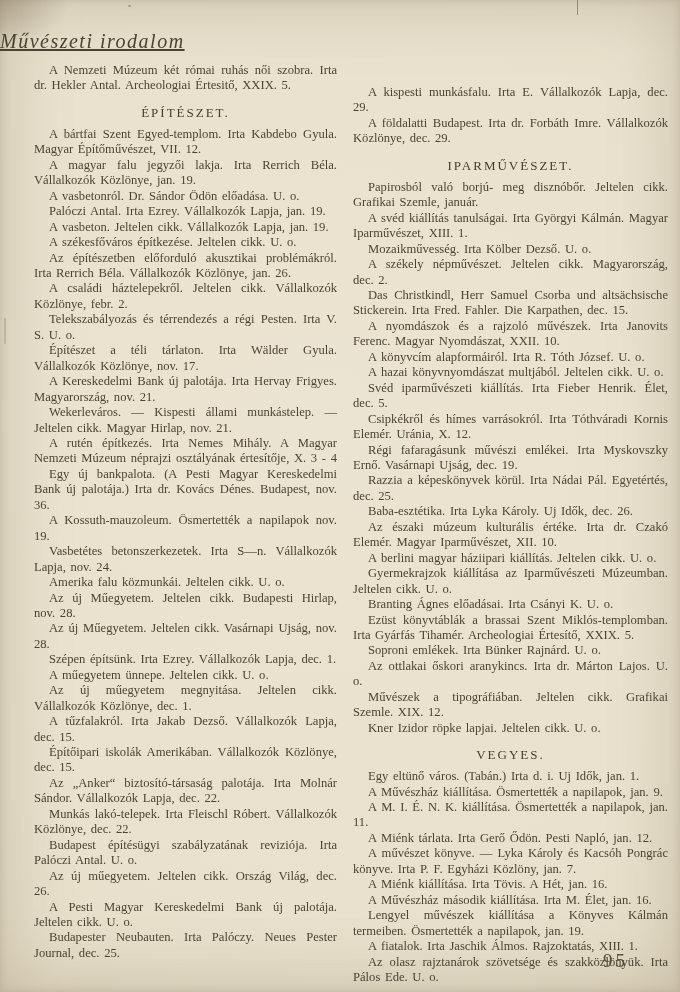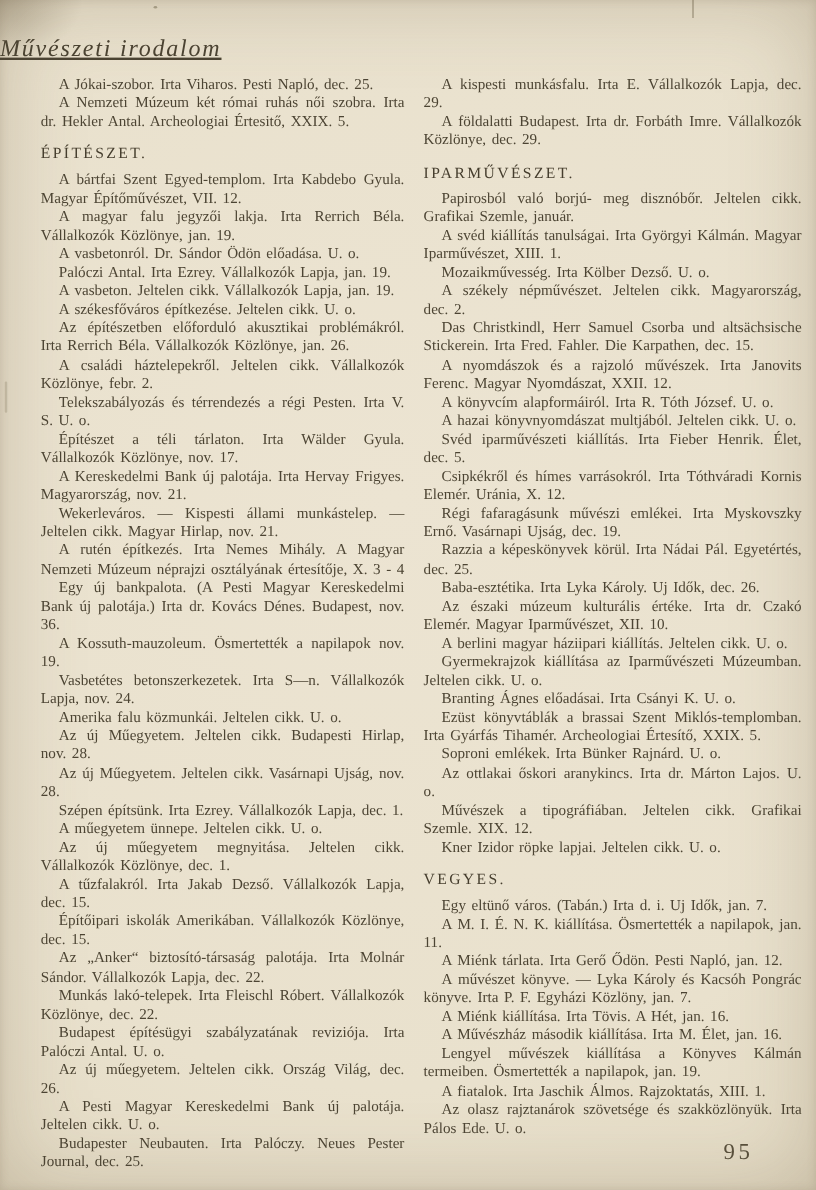--- a/index.html
+++ b/index.html
@@ -29,32 +29,33 @@
     text-decoration: underline;
   }
   .columns {
     display: flex;
     gap: 16px;
     padding: 0 12px 0 34px;
     align-items: flex-start;
   }
   .column { box-sizing: border-box; }
   .column-left  { width: 303px; }
-  .column-right { width: 315px; }
+  .column-right { width: 315px; margin-top: 22px; }
   .entry {
     margin: 0;
     font-size: 12.6px;
     line-height: 15.45px;
     text-align: justify;
     text-indent: 15px;
     word-spacing: 1.5px;
     color: #4c4433;
   }
   .section-heading {
     margin: 11px 0 6px 0;
+    text-align: center;
     text-indent: 0;
     font-size: 13px;
     letter-spacing: 2px;
     color: #453d2d;
   }
   .page-number {
     position: absolute;
     right: 52px;
     bottom: 20px;
     font-size: 19px;
@@ -95,21 +96,20 @@
 <div class="page">
   <div class="artifact-shadow-corner"></div>
   <div class="artifact-crease"></div>
   <div class="artifact-speck-1"></div>
   <div class="artifact-speck-2"></div>
 
   <h1 class="page-title">Művészeti irodalom</h1>
 
   <div class="columns">
     <div class="column column-left">
-        <p class="entry">A Jókai-szobor. Irta Viharos. Pesti Napló, dec. 25.</p>
         <p class="entry">A Nemzeti Múzeum két római ruhás női szobra. Irta dr. Hekler Antal. Archeologiai Értesitő, XXIX. 5.</p>
         <p class="section-heading">ÉPÍTÉSZET.</p>
         <p class="entry">A bártfai Szent Egyed-templom. Irta Kabdebo Gyula. Magyar Építőművészet, VII. 12.</p>
         <p class="entry">A magyar falu jegyzői lakja. Irta Rerrich Béla. Vállalkozók Közlönye, jan. 19.</p>
         <p class="entry">A vasbetonról. Dr. Sándor Ödön előadása. U. o.</p>
         <p class="entry">Palóczi Antal. Irta Ezrey. Vállalkozók Lapja, jan. 19.</p>
         <p class="entry">A vasbeton. Jeltelen cikk. Vállalkozók Lapja, jan. 19.</p>
         <p class="entry">A székesfőváros építkezése. Jeltelen cikk. U. o.</p>
         <p class="entry">Az építészetben előforduló akusztikai problémákról. Irta Rerrich Béla. Vállalkozók Közlönye, jan. 26.</p>
         <p class="entry">A családi háztelepekről. Jeltelen cikk. Vállalkozók Közlönye, febr. 2.</p>
@@ -138,39 +138,40 @@
       </div>
     <div class="column column-right">
         <p class="entry">A kispesti munkásfalu. Irta E. Vállalkozók Lapja, dec. 29.</p>
         <p class="entry">A földalatti Budapest. Irta dr. Forbáth Imre. Vállalkozók Közlönye, dec. 29.</p>
         <p class="section-heading">IPARMŰVÉSZET.</p>
         <p class="entry">Papirosból való borjú- meg disznóbőr. Jeltelen cikk. Grafikai Szemle, január.</p>
         <p class="entry">A svéd kiállítás tanulságai. Irta Györgyi Kálmán. Magyar Iparművészet, XIII. 1.</p>
         <p class="entry">Mozaikművesség. Irta Kölber Dezső. U. o.</p>
         <p class="entry">A székely népművészet. Jeltelen cikk. Magyarország, dec. 2.</p>
         <p class="entry">Das Christkindl, Herr Samuel Csorba und altsächsische Stickerein. Irta Fred. Fahler. Die Karpathen, dec. 15.</p>
-        <p class="entry">A nyomdászok és a rajzoló művészek. Irta Janovits Ferenc. Magyar Nyomdászat, XXII. 12.</p>
+        <p class="entry">A nyomdászok és a rajzoló művészek. Irta Janovits Ferenc. Magyar Nyomdászat, XXII. 10.</p>
         <p class="entry">A könyvcím alapformáiról. Irta R. Tóth József. U. o.</p>
         <p class="entry">A hazai könyvnyomdászat multjából. Jeltelen cikk. U. o.</p>
         <p class="entry">Svéd iparművészeti kiállítás. Irta Fieber Henrik. Élet, dec. 5.</p>
         <p class="entry">Csipkékről és hímes varrásokról. Irta Tóthváradi Kornis Elemér. Uránia, X. 12.</p>
         <p class="entry">Régi fafaragásunk művészi emlékei. Irta Myskovszky Ernő. Vasárnapi Ujság, dec. 19.</p>
         <p class="entry">Razzia a képeskönyvek körül. Irta Nádai Pál. Egyetértés, dec. 25.</p>
         <p class="entry">Baba-esztétika. Irta Lyka Károly. Uj Idők, dec. 26.</p>
         <p class="entry">Az északi múzeum kulturális értéke. Irta dr. Czakó Elemér. Magyar Iparművészet, XII. 10.</p>
         <p class="entry">A berlini magyar háziipari kiállítás. Jeltelen cikk. U. o.</p>
         <p class="entry">Gyermekrajzok kiállítása az Iparművészeti Múzeumban. Jeltelen cikk. U. o.</p>
         <p class="entry">Branting Ágnes előadásai. Irta Csányi K. U. o.</p>
         <p class="entry">Ezüst könyvtáblák a brassai Szent Miklós-templomban. Irta Gyárfás Tihamér. Archeologiai Értesítő, XXIX. 5.</p>
         <p class="entry">Soproni emlékek. Irta Bünker Rajnárd. U. o.</p>
         <p class="entry">Az ottlakai őskori aranykincs. Irta dr. Márton Lajos. U. o.</p>
         <p class="entry">Művészek a tipográfiában. Jeltelen cikk. Grafikai Szemle. XIX. 12.</p>
         <p class="entry">Kner Izidor röpke lapjai. Jeltelen cikk. U. o.</p>
         <p class="section-heading">VEGYES.</p>
-        <p class="entry">Egy eltünő város. (Tabán.) Irta d. i. Uj Idők, jan. 7.</p>
+        <p class="entry">Egy eltünő város. (Tabán.) Irta d. i. Uj Idők, jan. 1.</p>
+        <p class="entry">A Művészház kiállítása. Ösmertették a napilapok, jan. 9.</p>
         <p class="entry">A M. I. É. N. K. kiállítása. Ösmertették a napilapok, jan. 11.</p>
         <p class="entry">A Miénk tárlata. Irta Gerő Ődön. Pesti Napló, jan. 12.</p>
         <p class="entry">A művészet könyve. — Lyka Károly és Kacsóh Pongrác könyve. Irta P. F. Egyházi Közlöny, jan. 7.</p>
         <p class="entry">A Miénk kiállítása. Irta Tövis. A Hét, jan. 16.</p>
         <p class="entry">A Művészház második kiállítása. Irta M. Élet, jan. 16.</p>
         <p class="entry">Lengyel művészek kiállítása a Könyves Kálmán termeiben. Ösmertették a napilapok, jan. 19.</p>
         <p class="entry">A fiatalok. Irta Jaschik Álmos. Rajzoktatás, XIII. 1.</p>
         <p class="entry">Az olasz rajztanárok szövetsége és szakközlönyük. Irta Pálos Ede. U. o.</p>
       </div>
   </div>

